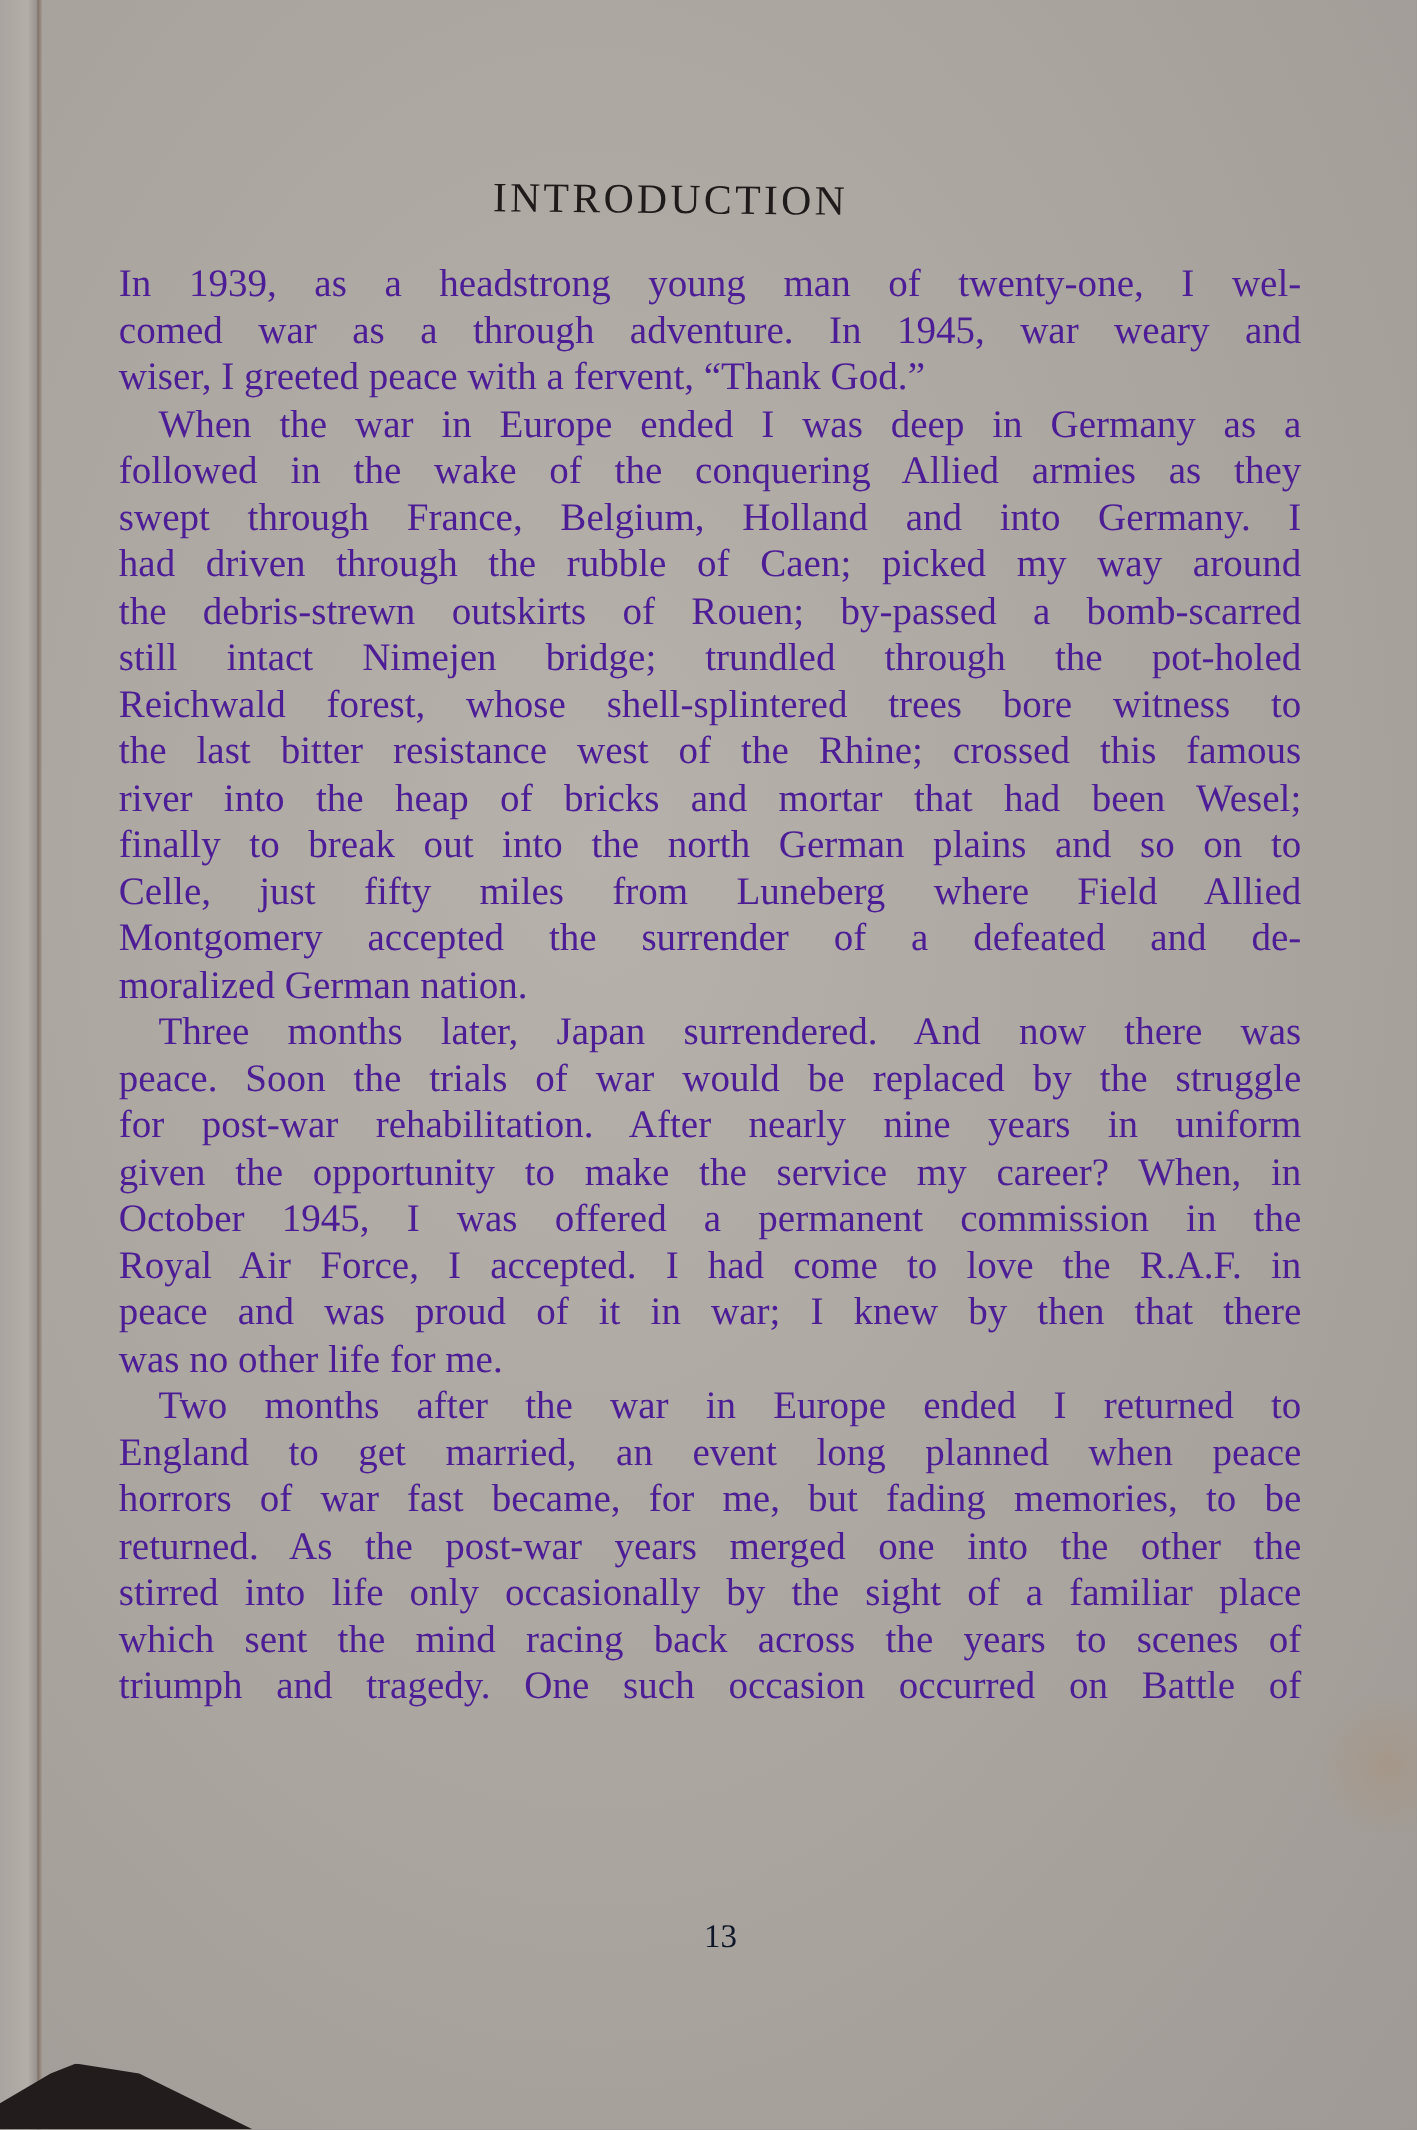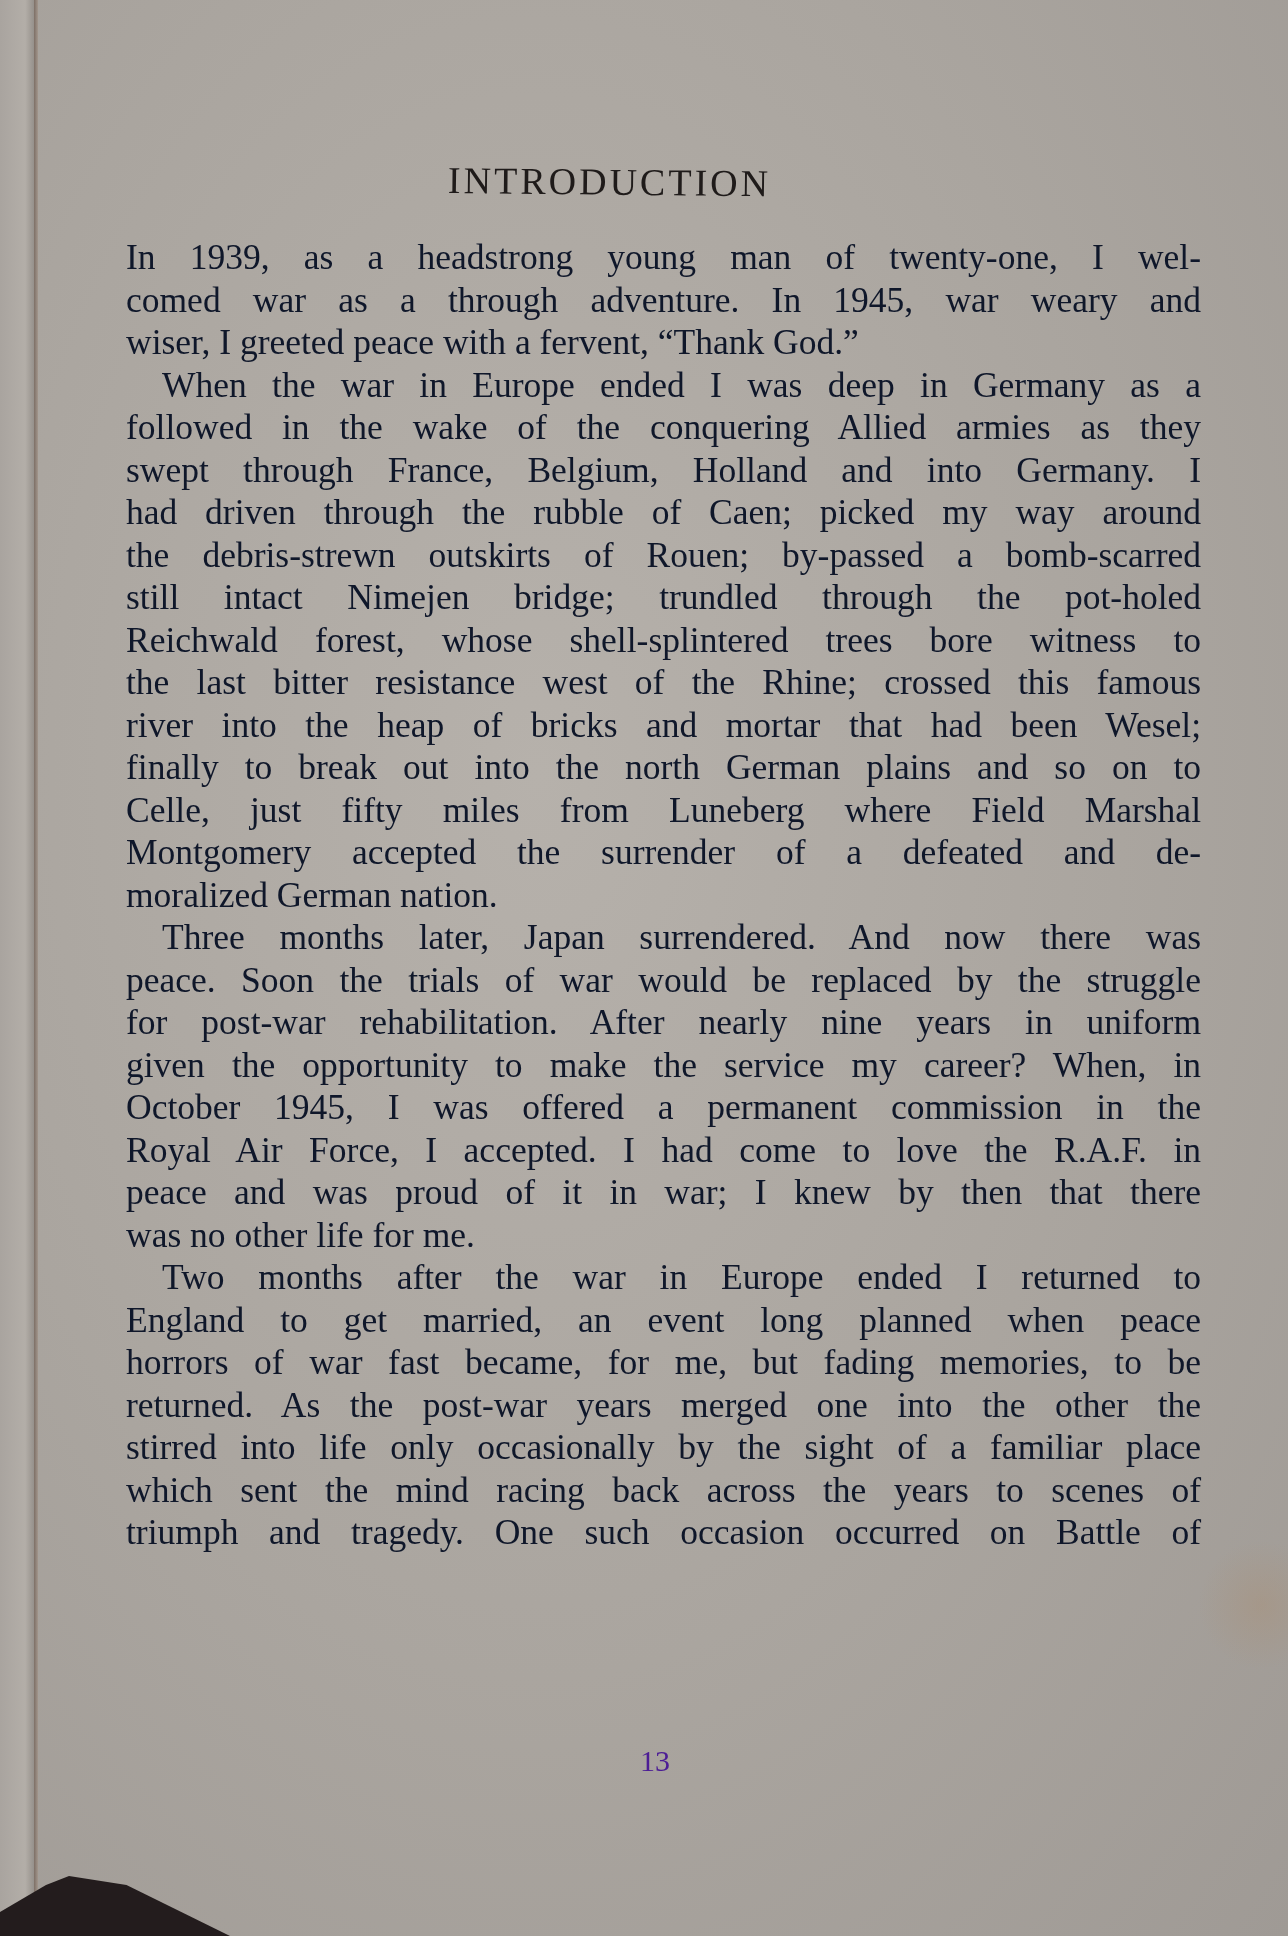--- a/index.html
+++ b/index.html
@@ -61,24 +61,24 @@
     top: 158px;
     left: 448px;
     font-size: 38px;
     letter-spacing: 3px;
     color: #1f1b1a;
     transform: rotate(0.6deg);
     transform-origin: left center;
   }
   .body-text {
     position: absolute;
-    left: 126px;
+    left: 108px;
     top: 236px;
     width: 1075px;
-    color: #0f172a;
+    color: #4c1d95;
     font-size: 35.5px;
     line-height: 42.5px;
   }
   .line {
     display: block;
     white-space: nowrap;
     text-align: justify;
     text-align-last: justify;
     height: 42.5px;
   }
@@ -86,21 +86,21 @@
     text-align-last: left;
   }
   .line.indent {
     padding-left: 36px;
   }
   .folio {
     position: absolute;
     top: 1744px;
     left: 640px;
     font-size: 30px;
-    color: #4c1d95;
+    color: #0f172a;
   }
 </style>
 </head>
 <body>
 
 <div class="left-leaf"></div>
 <div class="gutter-line"></div>
 
 <div class="page">
   <div class="stain"></div>
@@ -120,21 +120,21 @@
     <span class="line indent">When the war in Europe ended I was deep in Germany as a</span>
     <span class="line">followed in the wake of the conquering Allied armies as they</span>
     <span class="line">swept through France, Belgium, Holland and into Germany. I</span>
     <span class="line">had driven through the rubble of Caen; picked my way around</span>
     <span class="line">the debris-strewn outskirts of Rouen; by-passed a bomb-scarred</span>
     <span class="line">still intact Nimejen bridge; trundled through the pot-holed</span>
     <span class="line">Reichwald forest, whose shell-splintered trees bore witness to</span>
     <span class="line">the last bitter resistance west of the Rhine; crossed this famous</span>
     <span class="line">river into the heap of bricks and mortar that had been Wesel;</span>
     <span class="line">finally to break out into the north German plains and so on to</span>
-    <span class="line">Celle, just fifty miles from Luneberg where Field Marshal</span>
+    <span class="line">Celle, just fifty miles from Luneberg where Field Allied</span>
     <span class="line">Montgomery accepted the surrender of a defeated and de-</span>
     <span class="line last">moralized German nation.</span>
   </div>
 
   <div>
     <span class="line indent">Three months later, Japan surrendered. And now there was</span>
     <span class="line">peace. Soon the trials of war would be replaced by the struggle</span>
     <span class="line">for post-war rehabilitation. After nearly nine years in uniform</span>
     <span class="line">given the opportunity to make the service my career? When, in</span>
     <span class="line">October 1945, I was offered a permanent commission in the</span>

